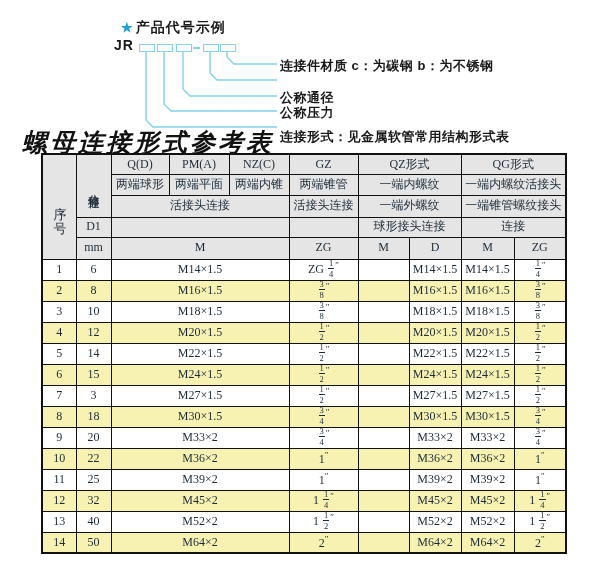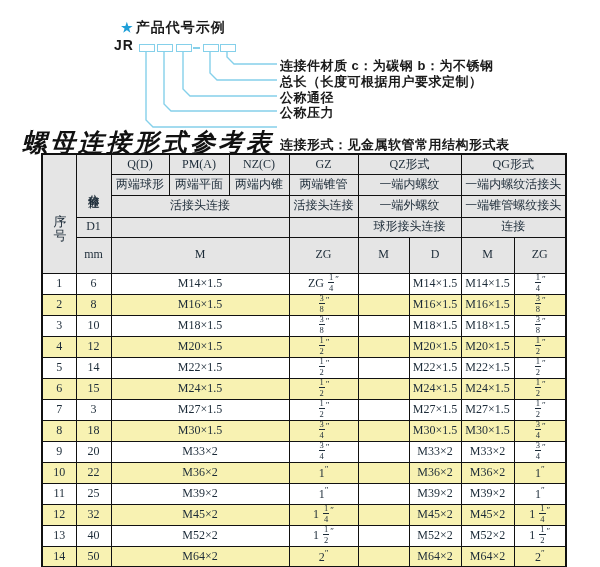--- a/index.html
+++ b/index.html
@@ -24,21 +24,21 @@
                font-family:"DejaVu Serif","Liberation Serif",serif;white-space:nowrap;}
 
   
   table.ref{position:absolute;left:41px;top:153px;width:524px;border-collapse:collapse;
             table-layout:fixed;border:2px solid #111;}
   .ref th,.ref td{border:1px solid #111;padding:0;text-align:center;vertical-align:middle;
             font-family:"Liberation Serif","DejaVu Serif",serif;font-weight:normal;
             font-size:12px;color:#1c2b38;overflow:hidden;line-height:1.1;}
   .ref thead th{background:#e5e5e5;}
   .ref .hr1{height:20px;} .ref .hr2{height:21px;} .ref .hr3{height:22px;}
-  .ref .hr4{height:20px;} .ref .hr5{height:36px;}
+  .ref .hr4{height:20px;} .ref .hr5{height:22px;}
   .ref tbody tr{height:21px;background:#ffffff;}
   .ref tbody tr.alt{background:#f8f2b2;}
   .v-text{writing-mode:vertical-rl;text-orientation:upright;display:inline-block;}
   .xh{font-size:13px;letter-spacing:16px;padding-top:14px;}
   .gctj{font-size:11.5px;letter-spacing:1px;}
   .latin{font-size:12.5px;}
   .frac{display:inline-flex;flex-direction:column;vertical-align:middle;line-height:1;
         font-size:8.5px;text-align:center;margin:0 1px;position:relative;top:-1px;}
   .frac .fn{border-bottom:1px solid #1c2b38;padding:0 1px 0.5px 1px;}
   .frac .fd{padding-top:1px;}
@@ -64,24 +64,23 @@
       <g fill="none" stroke="#85d0ea" stroke-width="1.4">
         <polyline points="227,52 227,57 234,64 277,64"></polyline>
         <polyline points="210,52 210,73 217,80 277,80"></polyline>
         <polyline points="183,52 183,89 190,96 277,96"></polyline>
         <polyline points="164,52 164,104 171,111 277,111"></polyline>
         <polyline points="146,52 146,120 153,127 277,127"></polyline>
       </g>
     </svg>
 
     <div class="diagram-label" style="top:57px;">连接件材质  c：为碳钢  b：为不锈钢</div>
-    <div class="diagram-label" style="top:73px;">总长（长度可根据用户要求定制）</div>
     <div class="diagram-label" style="top:89px;">公称通径</div>
     <div class="diagram-label" style="top:104px;">公称压力</div>
-    <div class="diagram-label" style="top:136px;font-family:Liberation Serif, serif;">连接形式：见金属软管常用结构形式表</div>
+    <div class="diagram-label" style="top:128px;font-family:Liberation Serif, serif;">连接形式：见金属软管常用结构形式表</div>
   </div>
 
   <h1 class="table-title">螺母连接形式参考表</h1>
 
   <table class="ref">
     <colgroup>
       <col style="width:34px">
         <col style="width:35px">
         <col style="width:58px">
       <col style="width:60px">

